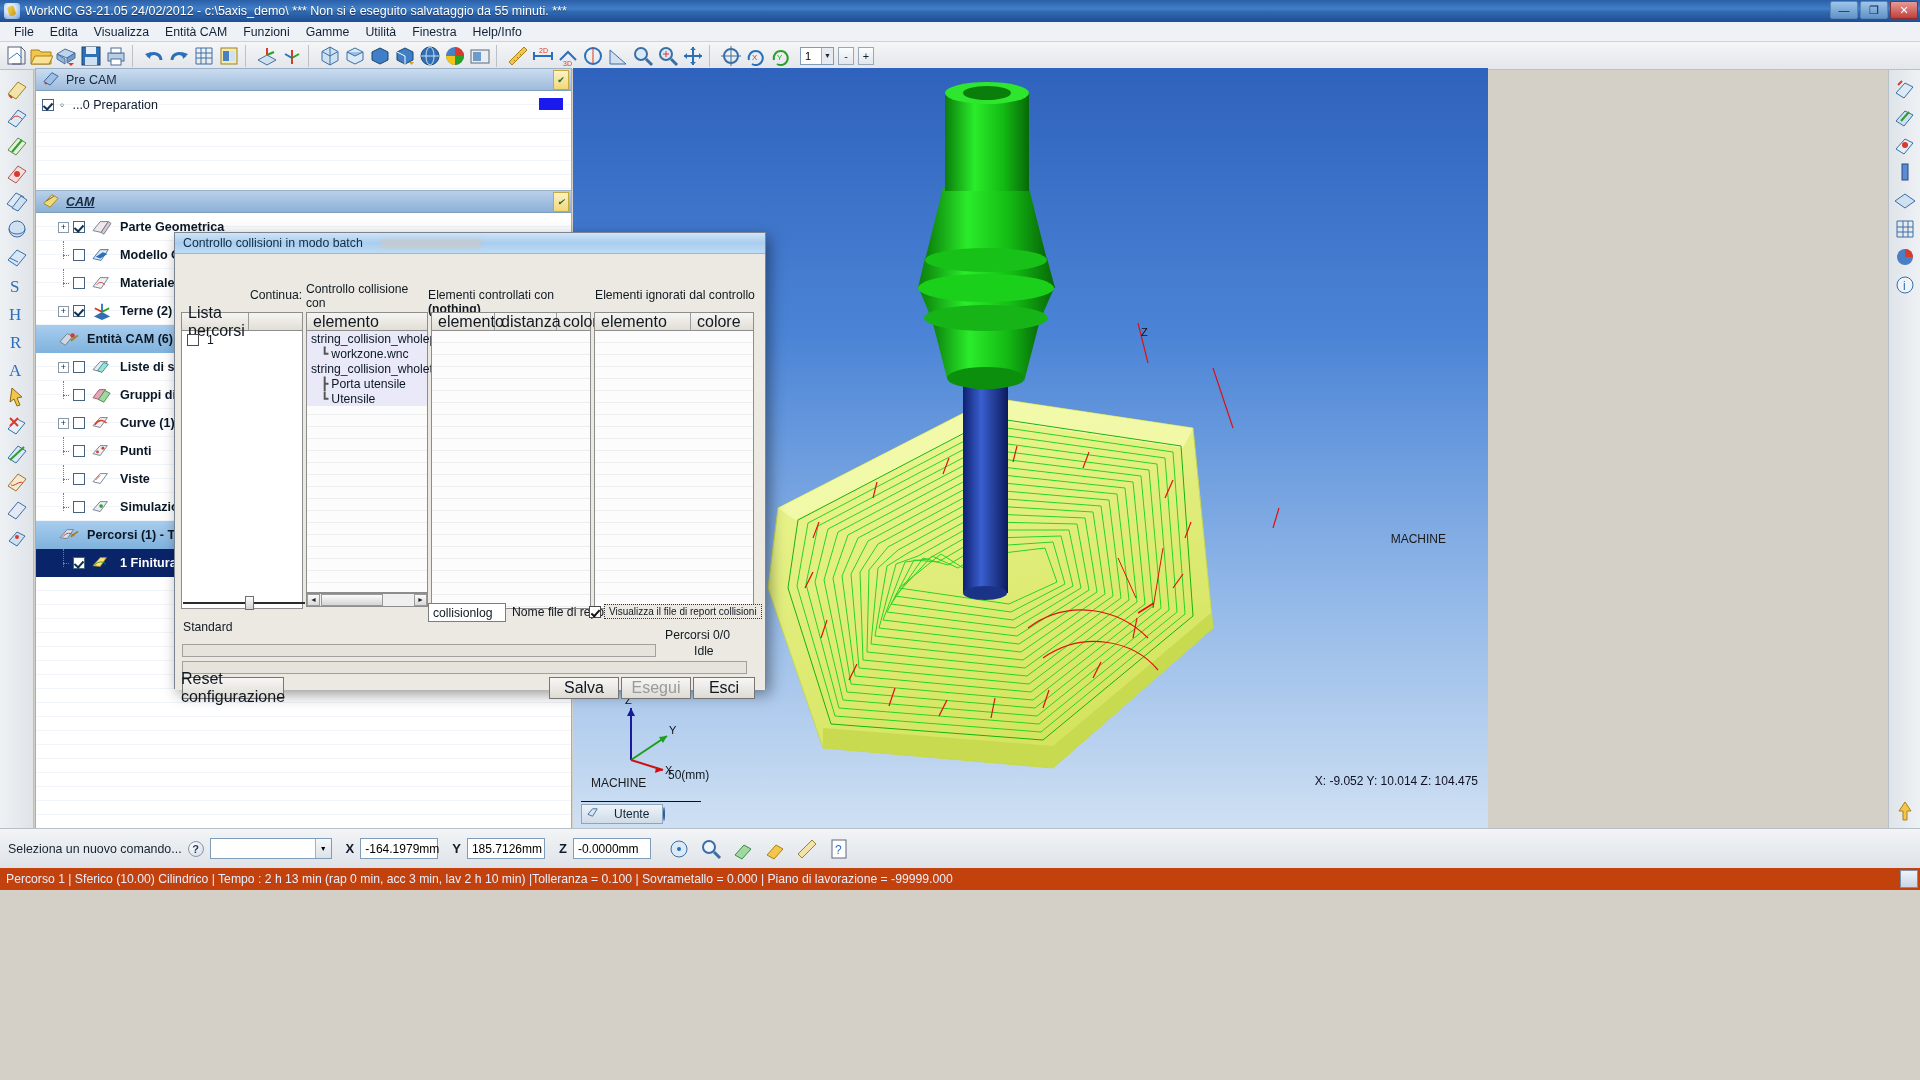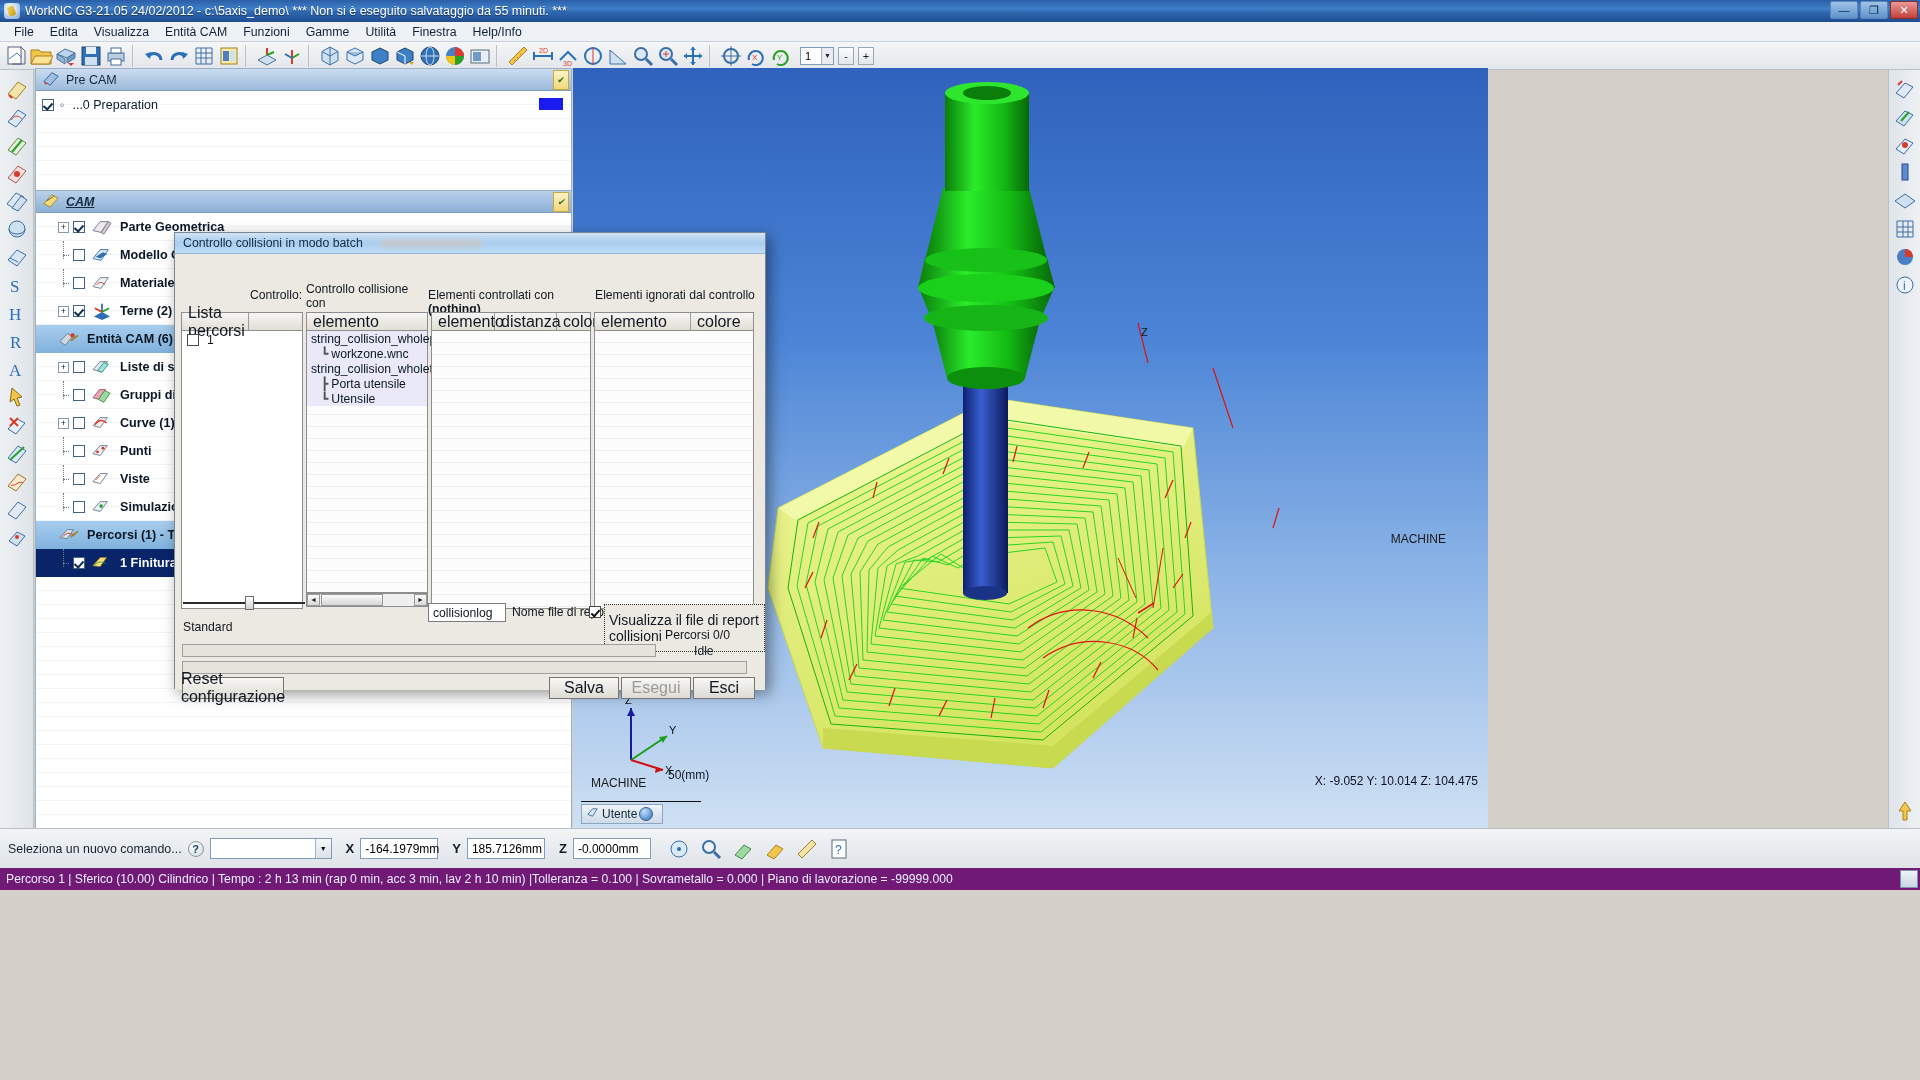--- a/index.html
+++ b/index.html
@@ -128,21 +128,21 @@
   }
   .vp-coords {
     position:absolute; right:10px; bottom:40px; color:#112; font-size:12px;
   }
   .vp-axis { position:absolute; left:18px; bottom:48px; width:120px; height:90px;}
   .vp-scale { position:absolute; left:95px; bottom:46px; font-size:12px; color:#101820;}
   .vp-machine-label { position:absolute; font-size:12px; color:#1a1a1a;}
   .utente-bar {
     position:absolute; left:8px; bottom:4px; width:82px; height:20px;
     background:linear-gradient(to bottom,#eef3f8,#cfdbe7); border:1px solid #8ea6bd;
-    display:flex;align-items:center;gap:2px;padding-left:5px;font-size:12px;color:#10243a;
+    display:flex;align-items:center;gap:14px;padding-left:5px;font-size:12px;color:#10243a;
   }
   .utente-glob { width:14px;height:14px;border-radius:50%;
     background:radial-gradient(circle at 35% 30%,#bfe0ff,#2f6fb5);border:1px solid #2a5d97;}
 
   
   .cmdbar {
     position:absolute; left:0; top:828px; width:1920px; height:40px;
     background: linear-gradient(to bottom,#f2f4f6,#dfe3e8);
     border-top:1px solid #b7c0c9; display:flex;align-items:center;gap:6px;padding-left:8px;
   }
@@ -155,21 +155,21 @@
   .cmd-select .arr{margin-left:auto;width:16px;height:19px;background:linear-gradient(#f6f8fa,#dbe2e9);
     border-left:1px solid #9fb3c6;display:flex;align-items:center;justify-content:center;font-size:7px;}
   .coord-lbl { font-size:13px;font-weight:bold;color:#0f1c2b;margin-left:8px;}
   .coord-in { width:78px;height:21px;border:1px solid #7f9db9;background:#fff;
      font-size:12px;display:flex;align-items:center;padding-left:4px;}
   .cmd-icon { width:24px;height:24px;border-radius:2px;margin-left:2px;position:relative;}
 
   
   .statusbar {
     position:absolute; left:0; top:868px; width:1920px; height:22px;
-    background:#701a75; color:#e8eeff; display:flex;align-items:center;
+    background:#c2410c; color:#e8eeff; display:flex;align-items:center;
     font-size:12.2px; padding-left:6px;
   }
   .status-right {
     position:absolute; right:2px; top:2px; width:18px;height:18px;
     background:linear-gradient(#eef3f8,#c9d6e4); border:1px solid #7f93a8;
   }
 
   
   .dialog {
     position:absolute; left:174px; top:232px; width:592px; height:457px;
@@ -207,21 +207,21 @@
     font-size:7px;line-height:10px;text-align:center;color:#222;}
   .hs-thumb{height:12px;background:linear-gradient(#fbfbfb,#d5d5d5);border:1px solid #9a9a9a;}
   .slider-track { height:2px;background:#2b2b2b;position:relative;}
   .slider-knob { position:absolute;top:-6px;width:9px;height:14px;background:linear-gradient(#fdfdfd,#d2d2d2);
     border:1px solid #6f6f6f;}
   .dlg-input { height:19px;border:1px solid #7d7d7d;background:#fff;font-size:12.2px;
     display:flex;align-items:center;padding-left:4px;color:#101820;}
   .dlg-chk { width:12px;height:12px;border:1px solid #4b4b4b;background:#fff;position:relative;flex:none;}
   .dlg-chk.checked:after{content:"";position:absolute;left:3px;top:1px;width:3px;height:7px;
     border:solid #111;border-width:0 2px 2px 0;transform:rotate(42deg);}
-  .dotted-btn { border:1px dotted #333; padding:7px 4px; font-size:14px;color:#101820;background:#ece9e3;}
+  .dotted-btn { border:1px dotted #333; padding:1px 4px; font-size:10px;color:#101820;background:#ece9e3;}
   .progress { height:13px;border:1px solid #a0a0a0;background:#e6e3dd;}
   .dlg-btn {
     height:22px;border:1px solid #767676;background:linear-gradient(to bottom,#f7f7f5,#dedbd4);
     font-size:16px;color:#101820;display:flex;align-items:center;justify-content:center;
   }
   .dlg-btn.disabled { color:#9a9a9a; }
   .small-txt { font-size:12.2px;color:#101820; }
   .abs { position:absolute; }
 </style>
 </head>
@@ -900,21 +900,21 @@
   </div>
 
   <div class="dialog">
     <div class="dlg-title">
       <span>Controllo collisioni in modo batch</span>
       <span class="dlg-title-ghost"></span>
     </div>
 
     <div class="dlg-body">
 
-      <div class="abs col-caption" style="left:46px; top:34px; text-align:center; width:110px;">Controllo:</div>
+      <div class="abs col-caption" style="left:46px; top:34px; text-align:center; width:110px;">Continua:</div>
 
       <div class="abs col-caption" style="left:131px; top:28px; width:120px;">
         <span>Controllo collisione con</span><br>
         <b>(nothing)</b>
       </div>
 
       <div class="abs col-caption" style="left:253px; top:34px; width:165px;">
         <span>Elementi controllati con </span><b>(nothing)</b>
       </div>
 

